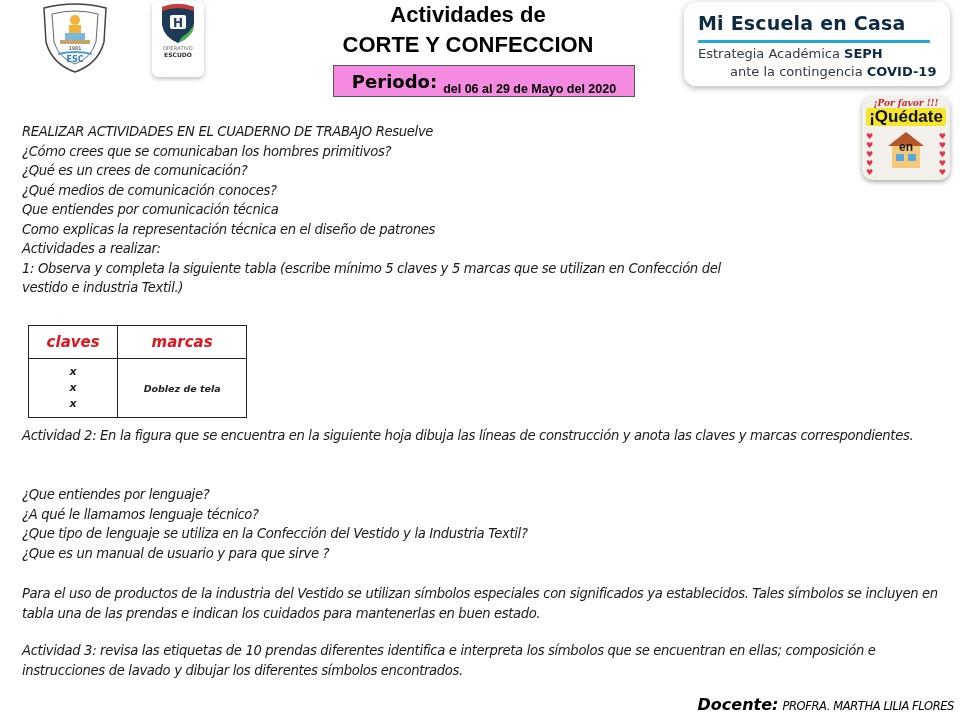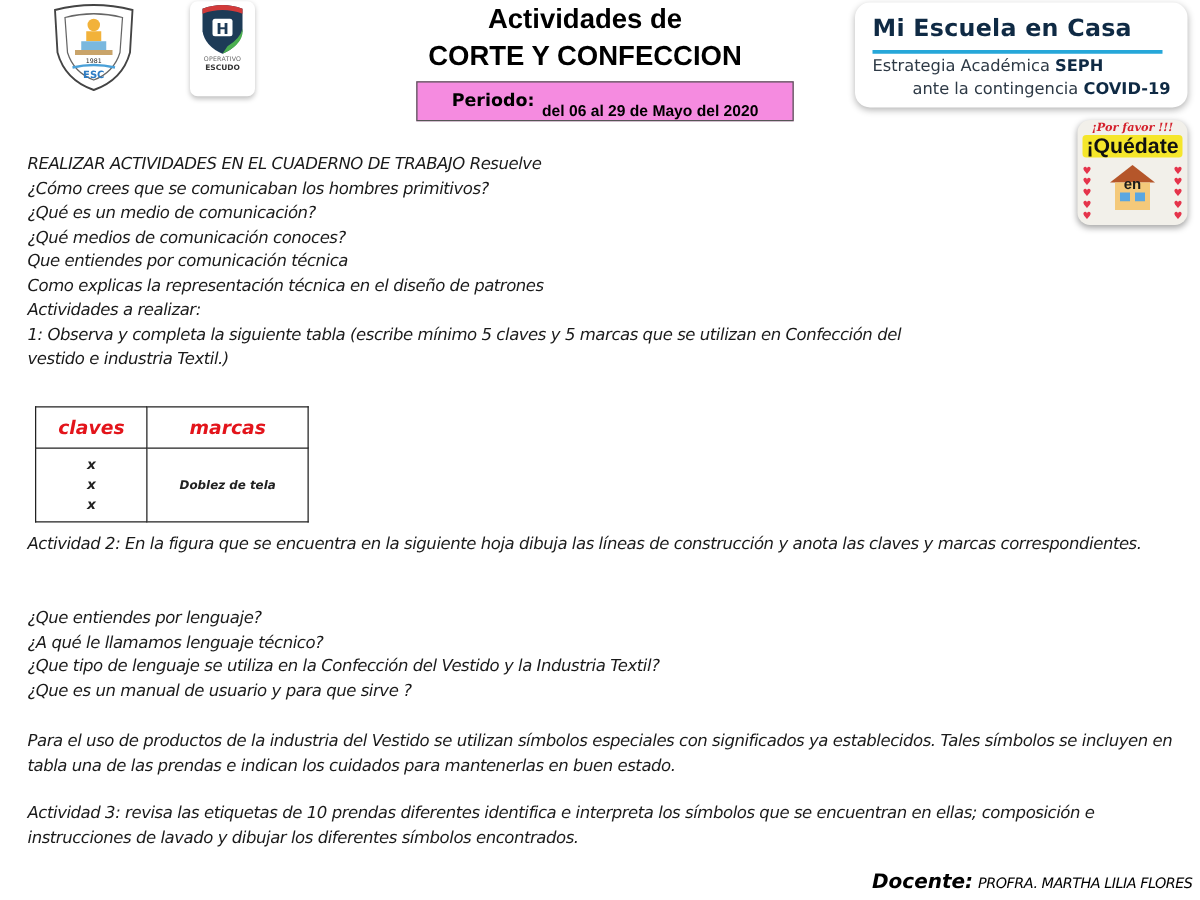--- a/index.html
+++ b/index.html
@@ -15,21 +15,21 @@
             box-shadow: 0 2px 4px rgba(0,0,0,0.25); }
   .escudo .lbl1 { position:absolute; left:0; width:100%; top:44px; text-align:center; font-size:5px; color:#666; letter-spacing:0.2px; }
   .escudo .lbl2 { position:absolute; left:0; width:100%; top:50px; text-align:center; font-size:6px; font-weight:bold; color:#333; }
 
   .title { left: 300px; width: 336px; text-align: center; font-family: "Liberation Sans", sans-serif; font-weight: bold; color:#000; }
   .title1 { top: 2px; font-size: 22px; }
   .title2 { top: 32px; font-size: 22px; }
 
   .period { left: 333px; top: 65px; width: 302px; height: 32px; background: #f58be0; border: 1px solid #555;
             display:flex; align-items:center; justify-content:center; gap: 6px; }
-  .period .plabel { font-family: "DejaVu Sans", sans-serif; font-weight: bold; font-size: 14px; color:#000; }
+  .period .plabel { font-family: "DejaVu Sans", sans-serif; font-weight: bold; font-size: 18px; color:#000; }
   .period .pvalue { font-family: "Liberation Sans", sans-serif; font-weight: bold; font-size: 12.5px; color:#000;margin-top:16px; }
 
   
   .mec { left: 684px; top: 2px; width: 266px; height: 84px; background:#fff; border-radius: 12px;
          box-shadow: 0 2px 6px rgba(0,0,0,0.3); }
   .mec .h { position:absolute; left: 14px; top: 10px; font-family:"DejaVu Sans", sans-serif; font-weight:bold; font-size: 19px; color:#0f2a44; letter-spacing: 0.2px; }
   .mec .rule { position:absolute; left: 14px; top: 38px; width: 232px; height: 3px; background:#26a7d9; }
   .mec .l1, .mec .l2 { position:absolute; left: 14px; font-family:"DejaVu Sans", sans-serif; font-size: 13px; color:#2e3a46; }
   .mec .l1 { top: 44px; }
   .mec .l2 { top: 62px; margin-left: 32px; }
@@ -122,21 +122,21 @@
     <rect x="10" y="26" width="8" height="7" fill="#5aa7e0"></rect>
     <rect x="22" y="26" width="8" height="7" fill="#5aa7e0"></rect>
   </svg>
   <div class="en">en</div>
   <div class="casa">casa!</div>
 </div>
 
 <div class="abs txt block1">
   <div>REALIZAR ACTIVIDADES EN EL CUADERNO DE TRABAJO Resuelve</div>
   <div>¿Cómo crees que se comunicaban los hombres primitivos?</div>
-  <div>¿Qué es un medio de comunicación?</div>
+  <div>¿Qué es un crees de comunicación?</div>
   <div>¿Qué medios de comunicación conoces?</div>
   <div>Que entiendes por comunicación técnica</div>
   <div>Como explicas la representación técnica en el diseño de patrones</div>
   <div>Actividades a realizar:</div>
   <div>1: Observa y completa la siguiente tabla (escribe mínimo 5 claves y 5 marcas que se utilizan en Confección del</div>
   <div>vestido e industria Textil.)</div>
 </div>
 
 <table class="abs ktable">
   <tbody>

